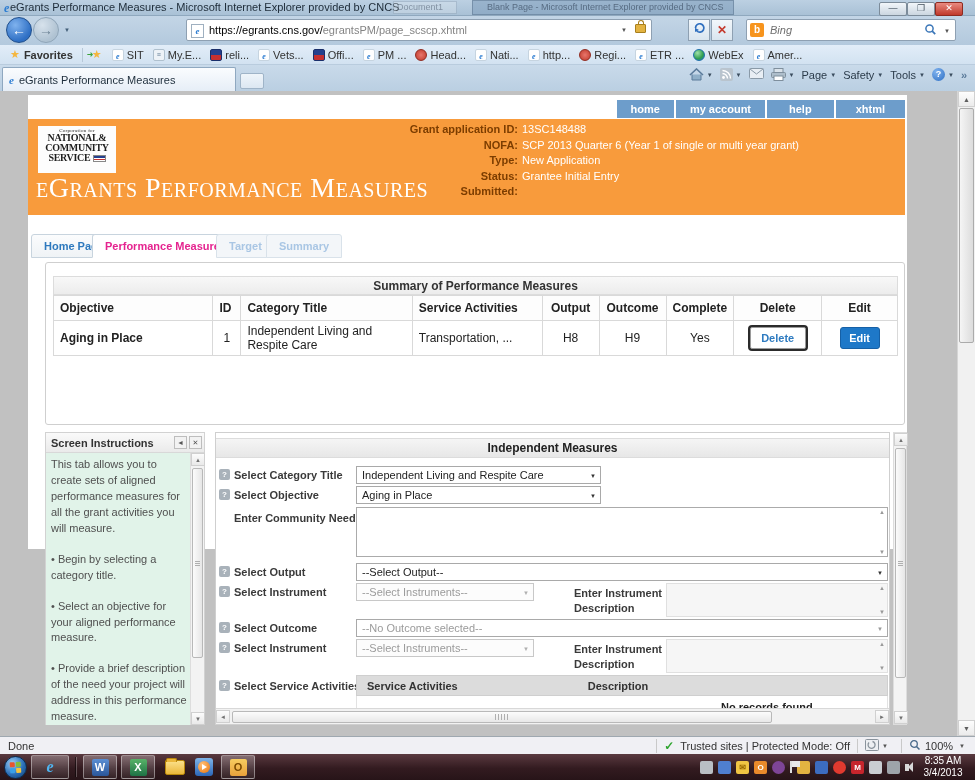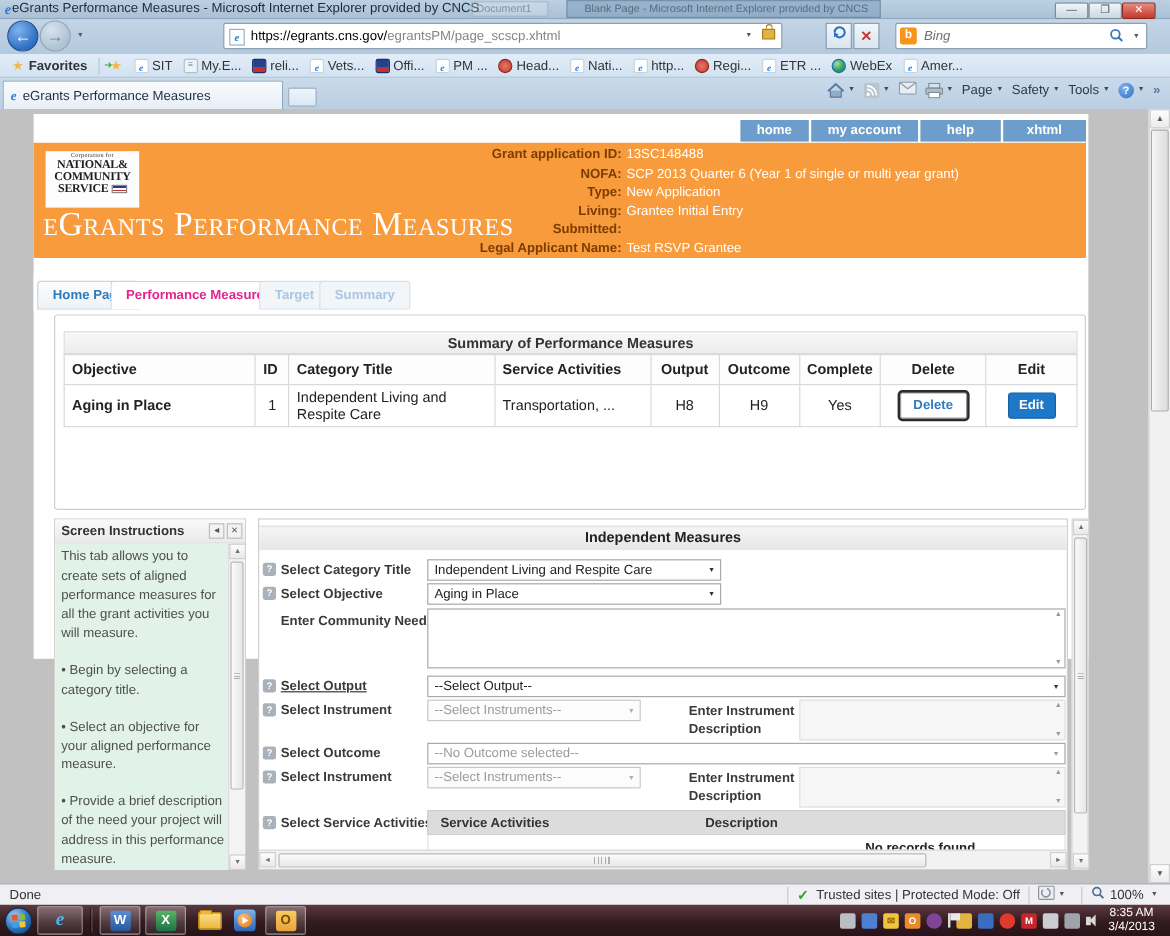--- a/index.html
+++ b/index.html
@@ -299,30 +299,26 @@
           </div>
         <div class="inforow">
             <span class="infolabel">NOFA:</span>
             <span class="infoval">SCP 2013 Quarter 6 (Year 1 of single or multi year grant)</span>
           </div>
         <div class="inforow">
             <span class="infolabel">Type:</span>
             <span class="infoval">New Application</span>
           </div>
         <div class="inforow">
-            <span class="infolabel">Living:</span>
+            <span class="infolabel">Status:</span>
             <span class="infoval">Grantee Initial Entry</span>
           </div>
         <div class="inforow">
             <span class="infolabel">Submitted:</span>
             <span class="infoval"></span>
-          </div>
-        <div class="inforow">
-            <span class="infolabel">Legal Applicant Name:</span>
-            <span class="infoval">Test RSVP Grantee</span>
           </div>
       </div>
     </div>
 
     <div class="ab tabstrip">
       <span class="stab home" style="left:3px;">Home Page</span>
       <span class="stab active" style="left:64px;">Performance Measure</span>
       <span class="stab dis" style="left:188px;">Target</span>
       <span class="stab dis" style="left:238px;">Summary</span>
     </div>
@@ -396,21 +392,21 @@
           <span class="arr">▼</span>
         </div>
 
       <span class="flabel" style="left:18px;top:79px;">Enter Community Need</span>
       <div class="ta" style="left:140px;top:74px;width:532px;height:50px;">
           <span class="ua">▲</span>
           <span class="da">▼</span>
         </div>
 
       <span class="q" style="left:3px;top:133px;">?</span>
-      <span class="flabel" style="left:18px;top:133px;text-decoration:underline;">Select Output</span>
+      <span class="flabel" style="left:18px;top:133px;">Select Output</span>
       <div class="sel" style="left:140px;top:130px;width:532px;">
           <span>--Select Output--</span>
           <span class="arr">▼</span>
         </div>
 
       <span class="q" style="left:3px;top:153px;">?</span>
       <span class="flabel" style="left:18px;top:153px;">Select Instrument</span>
       <div class="sel dis" style="left:140px;top:150px;width:178px;">
           <span>--Select Instruments--</span>
           <span class="arr">▼</span>

